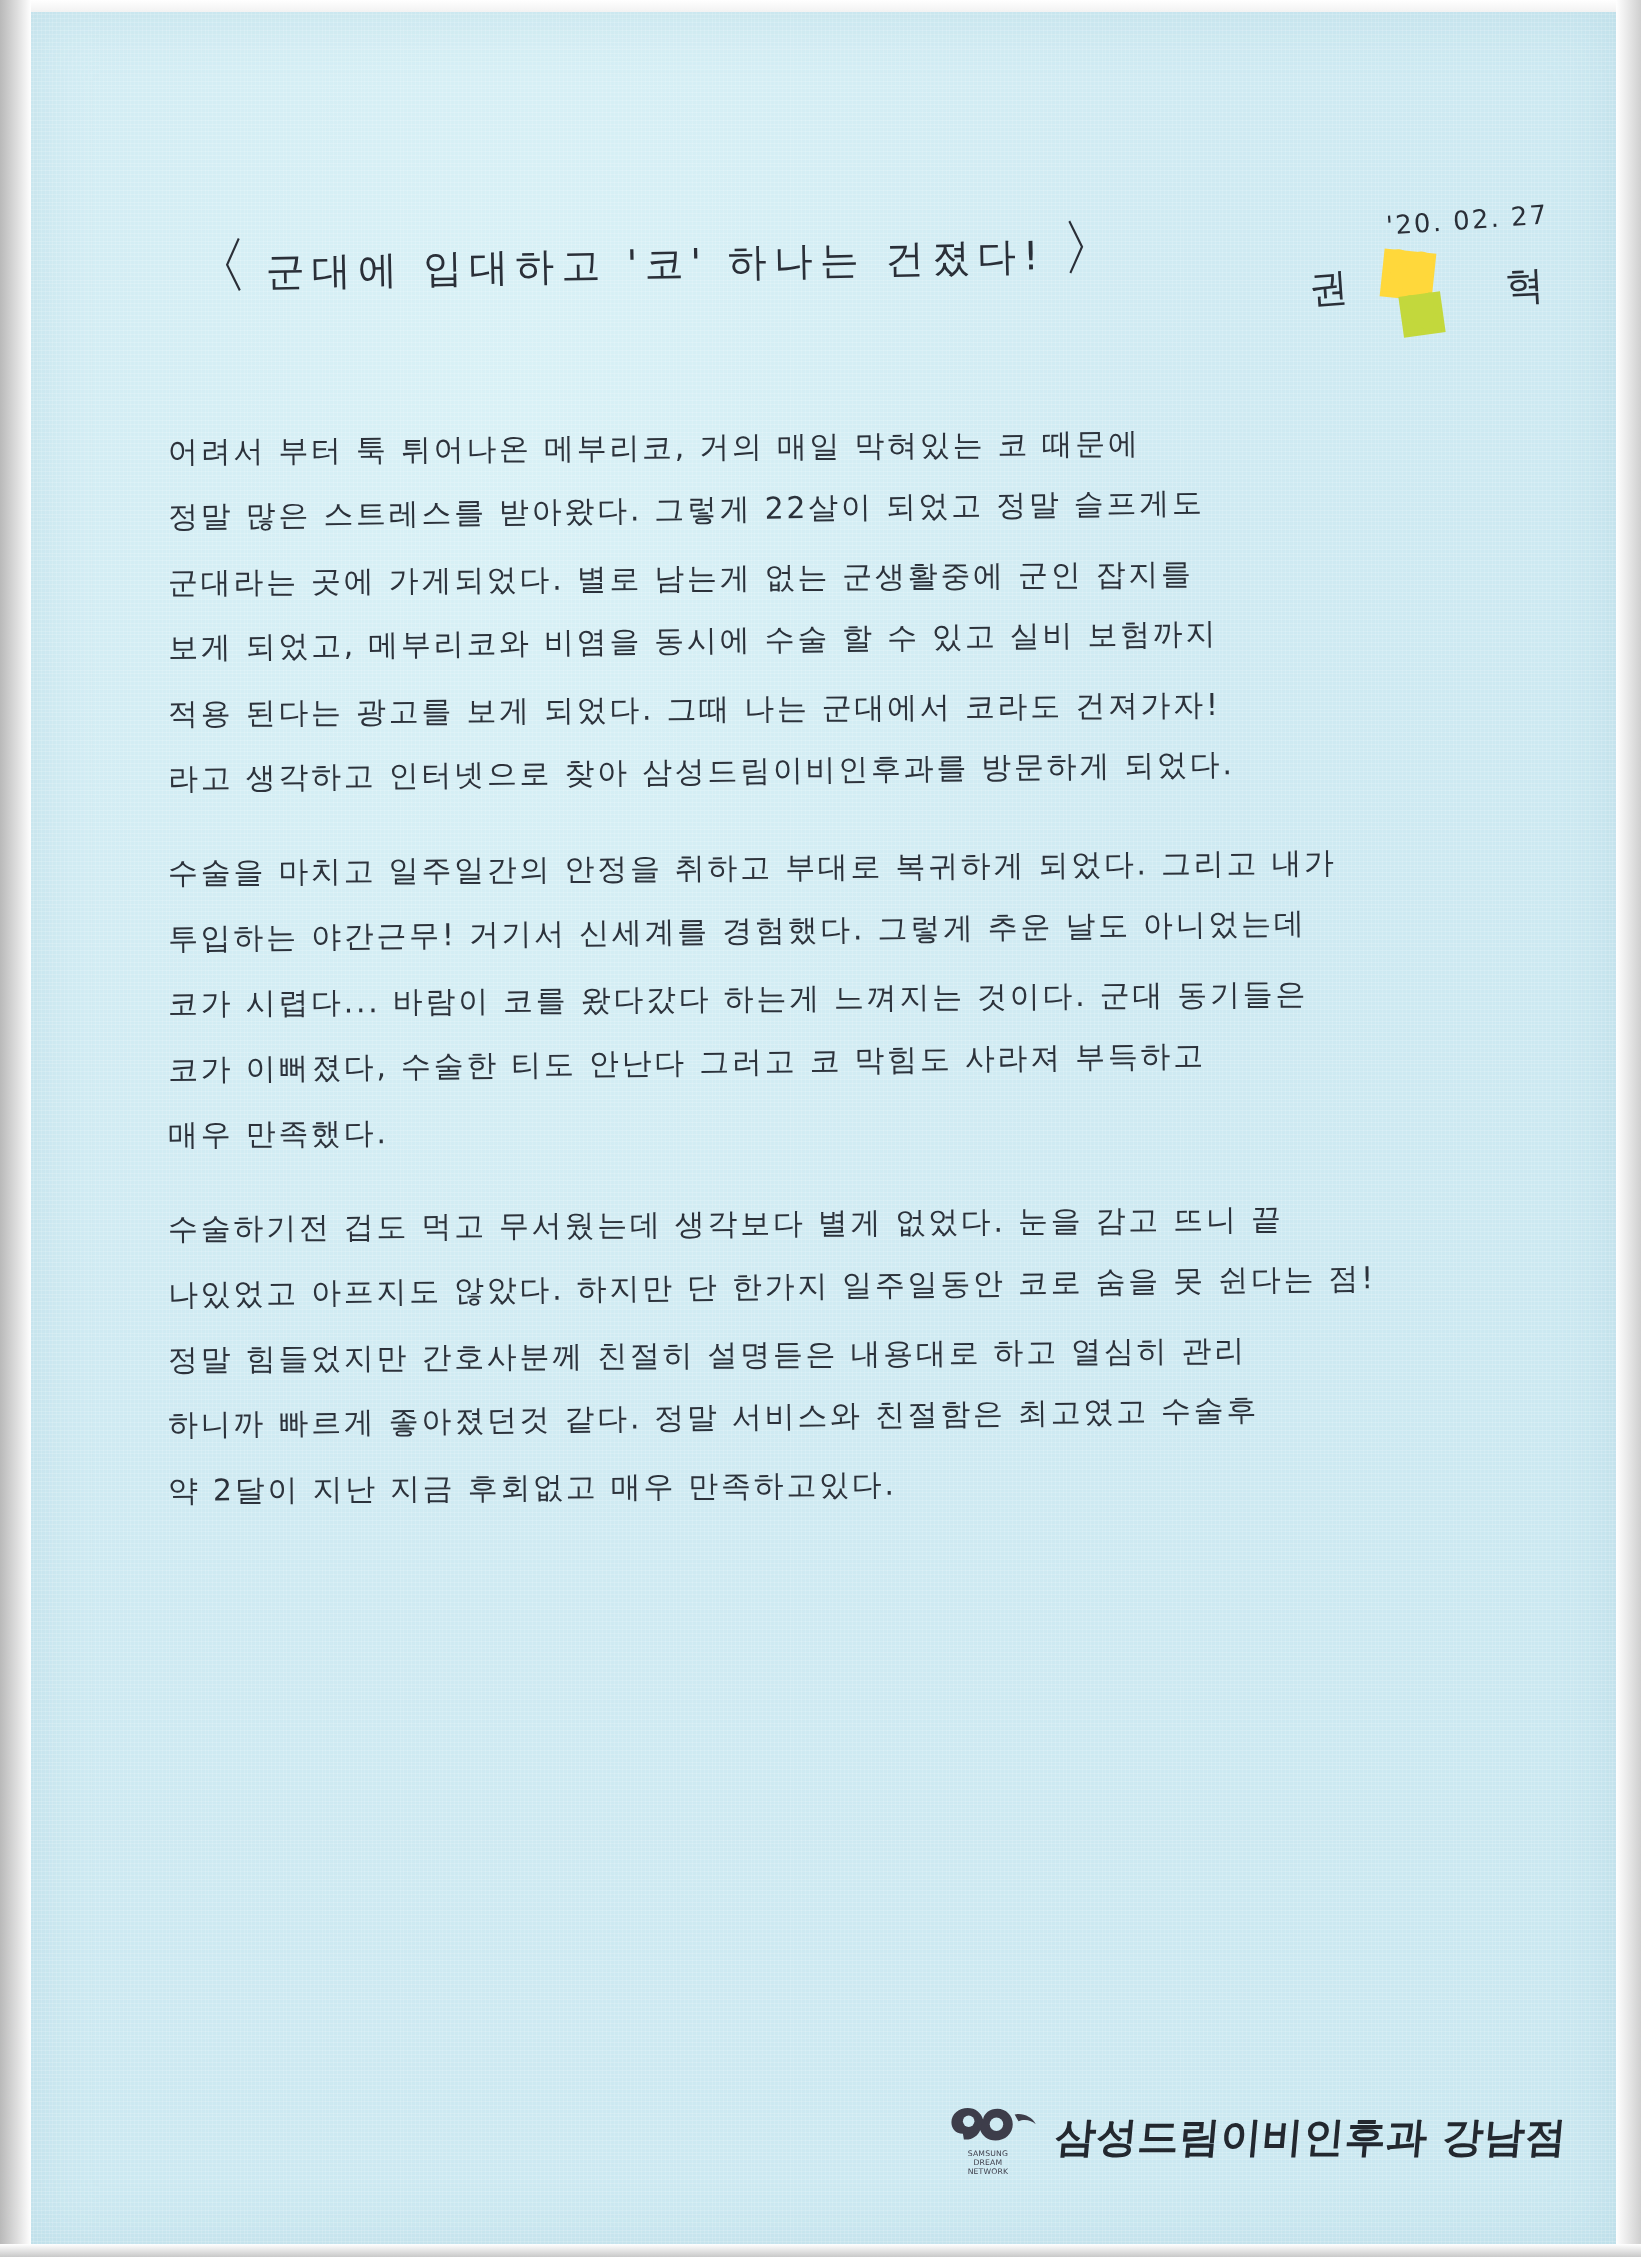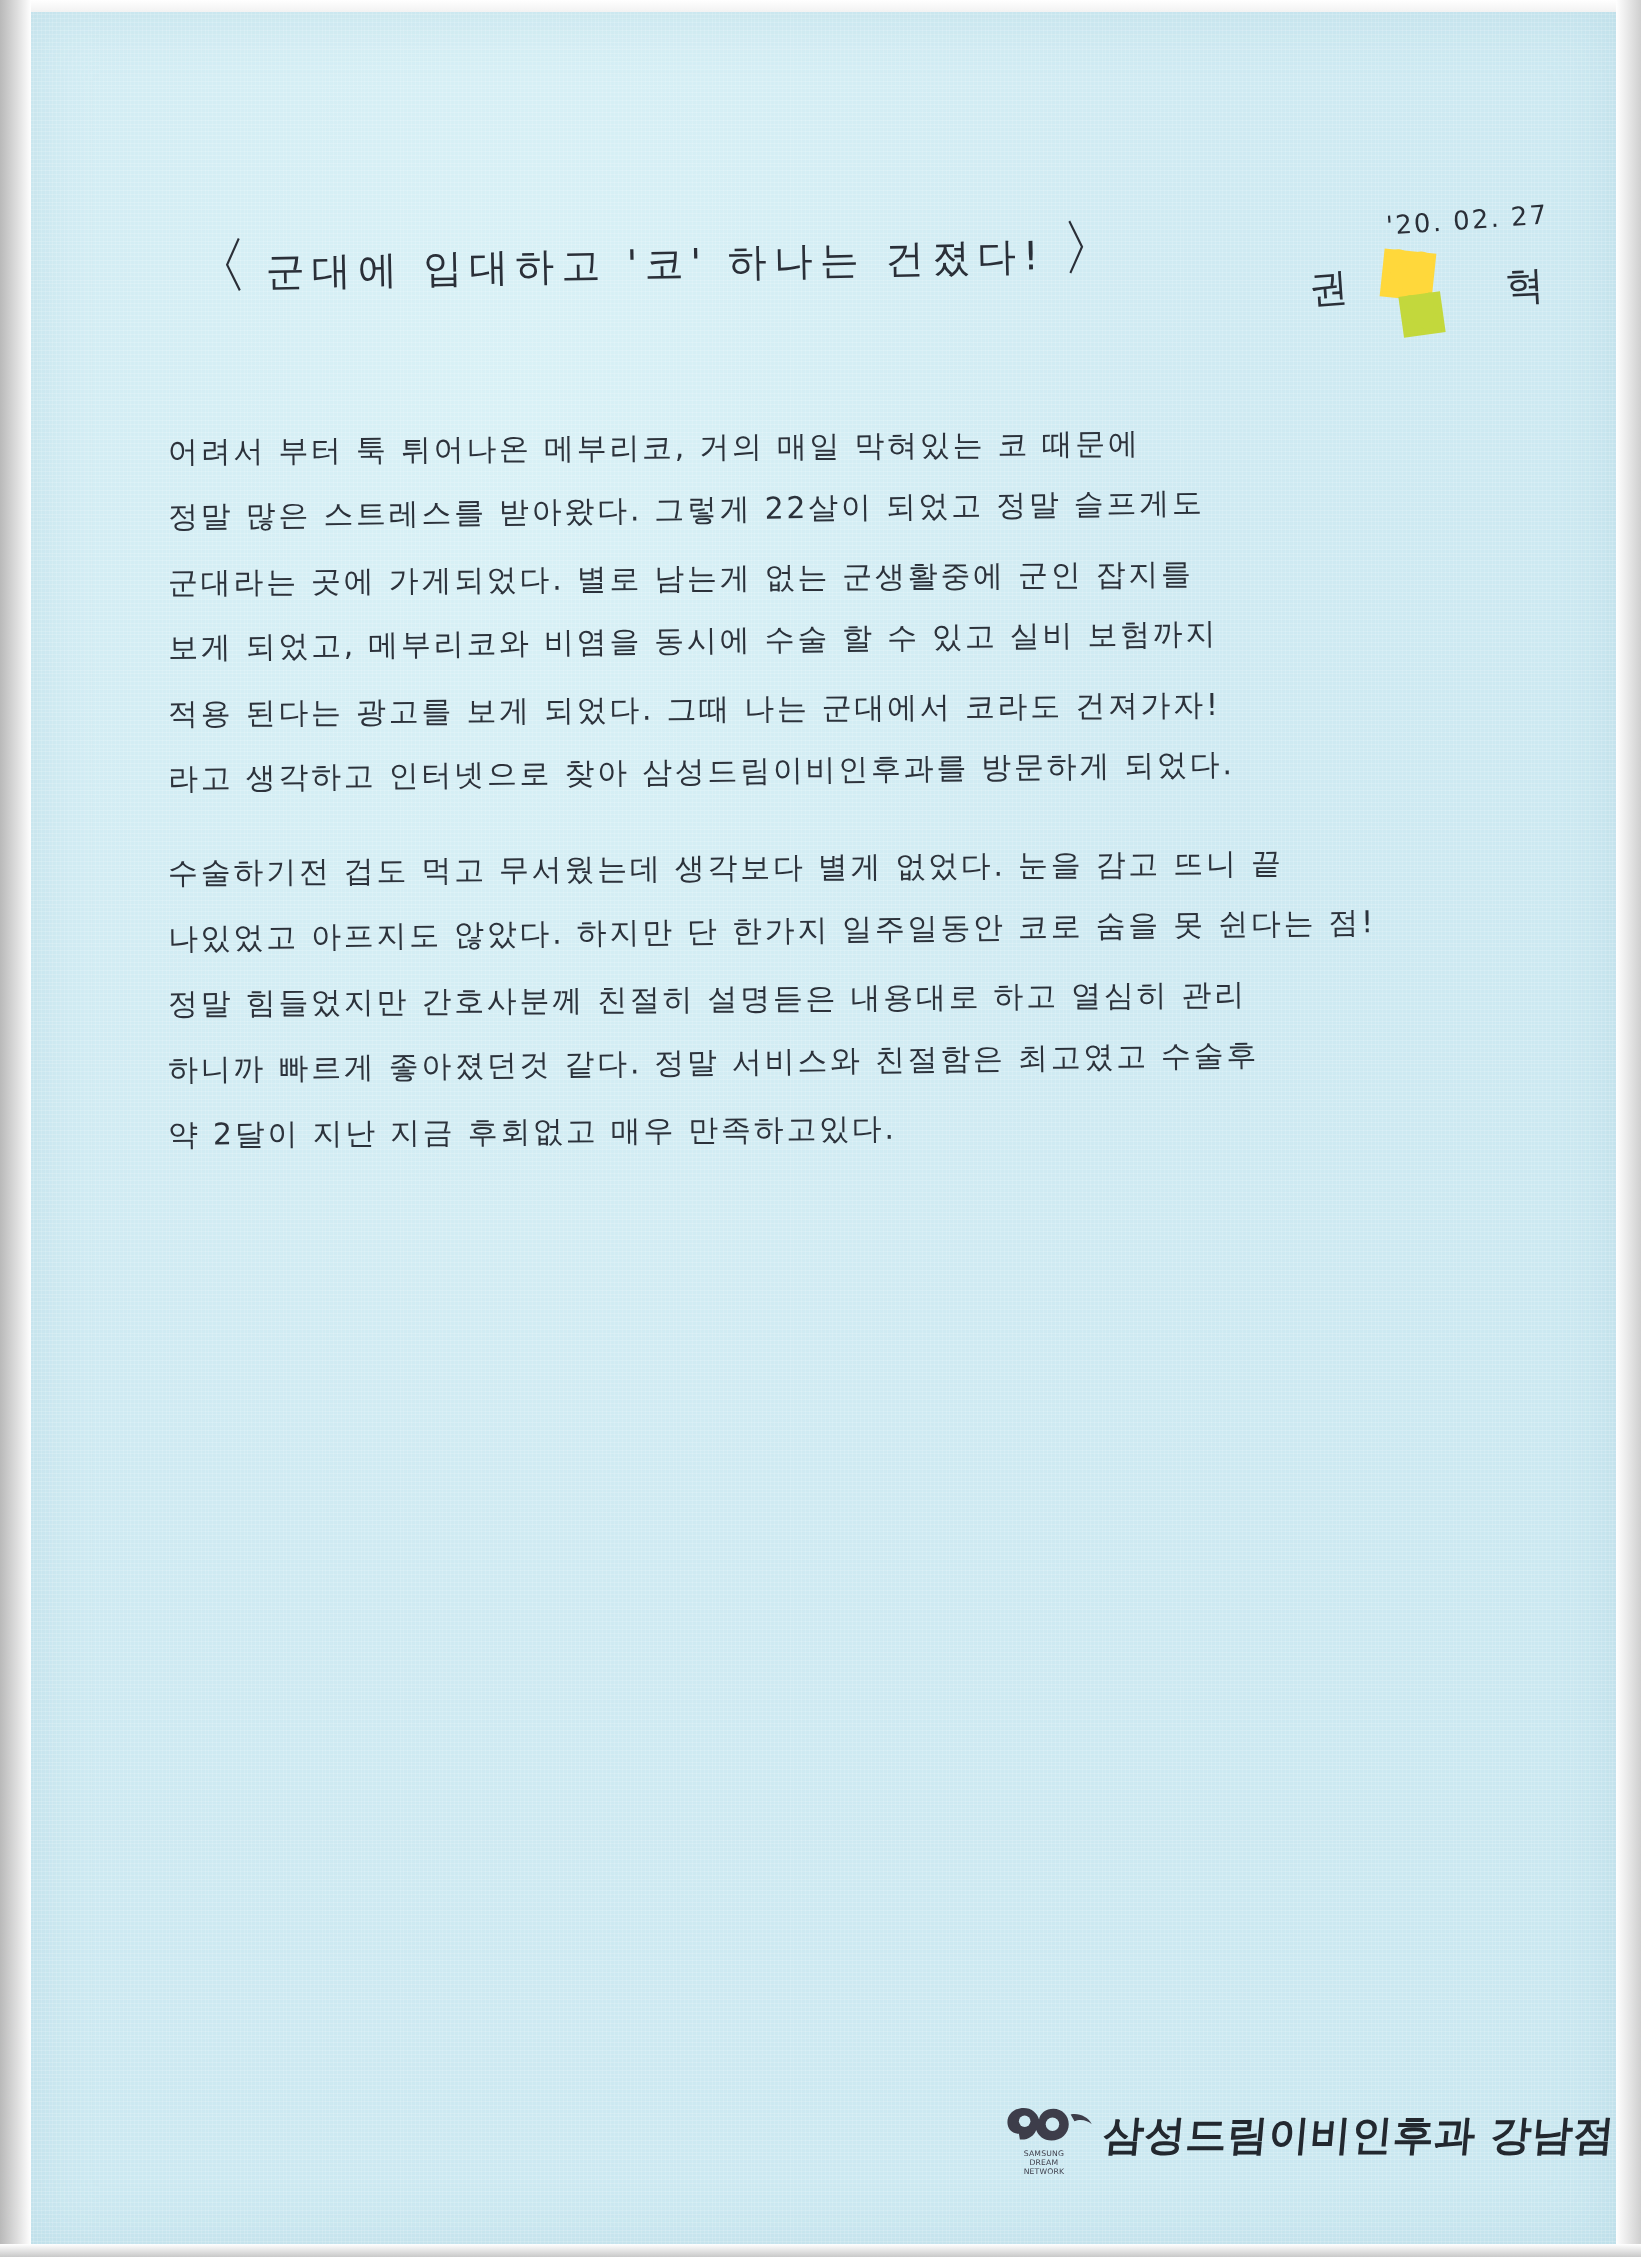--- a/index.html
+++ b/index.html
@@ -212,25 +212,25 @@
     margin-bottom: 33px;
     letter-spacing: 0.09em;
     white-space: pre-wrap;
   }
   .hand-line:nth-child(odd)  { transform: rotate(-0.5deg); transform-origin: left center; }
   .hand-line:nth-child(even) { transform: rotate(-0.8deg); transform-origin: left center; }
 
   
   #footer-logo {
     position: absolute;
-    left: 1007px;
+    left: 951px;
     top: 2105px;
     display: flex;
-    align-items: center;
-    gap: 7px;
+    align-items: flex-end;
+    gap: 15px;
   }
   #logo-mark {
     position: relative;
     width: 89px;
     height: 60px;
     flex: 0 0 auto;
   }
   #logo-mark svg { display: block; }
   #logo-sub {
     position: absolute;
@@ -286,20 +286,27 @@
 
     <div class="paragraph">
       <div class="hand-line hand">어려서 부터 툭 튀어나온 메부리코, 거의 매일 막혀있는 코 때문에</div>
       <div class="hand-line hand">정말 많은 스트레스를 받아왔다. 그렇게 22살이 되었고 정말 슬프게도</div>
       <div class="hand-line hand">군대라는 곳에 가게되었다. 별로 남는게 없는 군생활중에 군인 잡지를</div>
       <div class="hand-line hand">보게 되었고, 메부리코와 비염을 동시에 수술 할 수 있고 실비 보험까지</div>
       <div class="hand-line hand">적용 된다는 광고를 보게 되었다. 그때 나는 군대에서 코라도 건져가자!</div>
       <div class="hand-line hand">라고 생각하고 인터넷으로 찾아 삼성드림이비인후과를 방문하게 되었다.</div>
     </div>
 
+    <div class="paragraph">
+      <div class="hand-line hand">수술을 마치고 일주일간의 안정을 취하고 부대로 복귀하게 되었다. 그리고 내가</div>
+      <div class="hand-line hand">투입하는 야간근무! 거기서 신세계를 경험했다. 그렇게 추운 날도 아니었는데</div>
+      <div class="hand-line hand">코가 시렵다... 바람이 코를 왔다갔다 하는게 느껴지는 것이다. 군대 동기들은</div>
+      <div class="hand-line hand">코가 이뻐졌다, 수술한 티도 안난다 그러고 코 막힘도 사라져 부득하고</div>
+      <div class="hand-line hand">매우 만족했다.</div>
+    </div>
 
     <div class="paragraph">
       <div class="hand-line hand">수술하기전 겁도 먹고 무서웠는데 생각보다 별게 없었다. 눈을 감고 뜨니 끝</div>
       <div class="hand-line hand">나있었고 아프지도 않았다. 하지만 단 한가지 일주일동안 코로 숨을 못 쉰다는 점!</div>
       <div class="hand-line hand">정말 힘들었지만 간호사분께 친절히 설명듣은 내용대로 하고 열심히 관리</div>
       <div class="hand-line hand">하니까 빠르게 좋아졌던것 같다. 정말 서비스와 친절함은 최고였고 수술후</div>
       <div class="hand-line hand">약 2달이 지난 지금 후회없고 매우 만족하고있다.</div>
     </div>
 
   </div>

